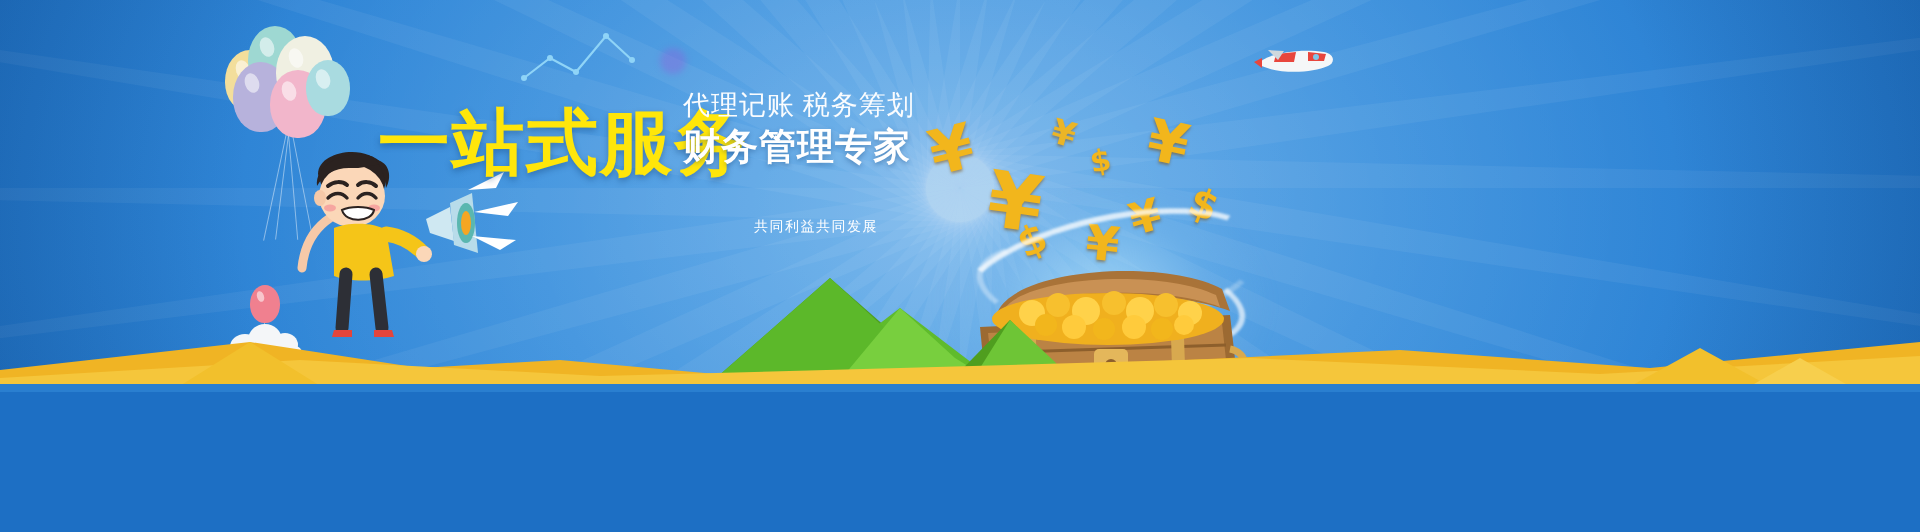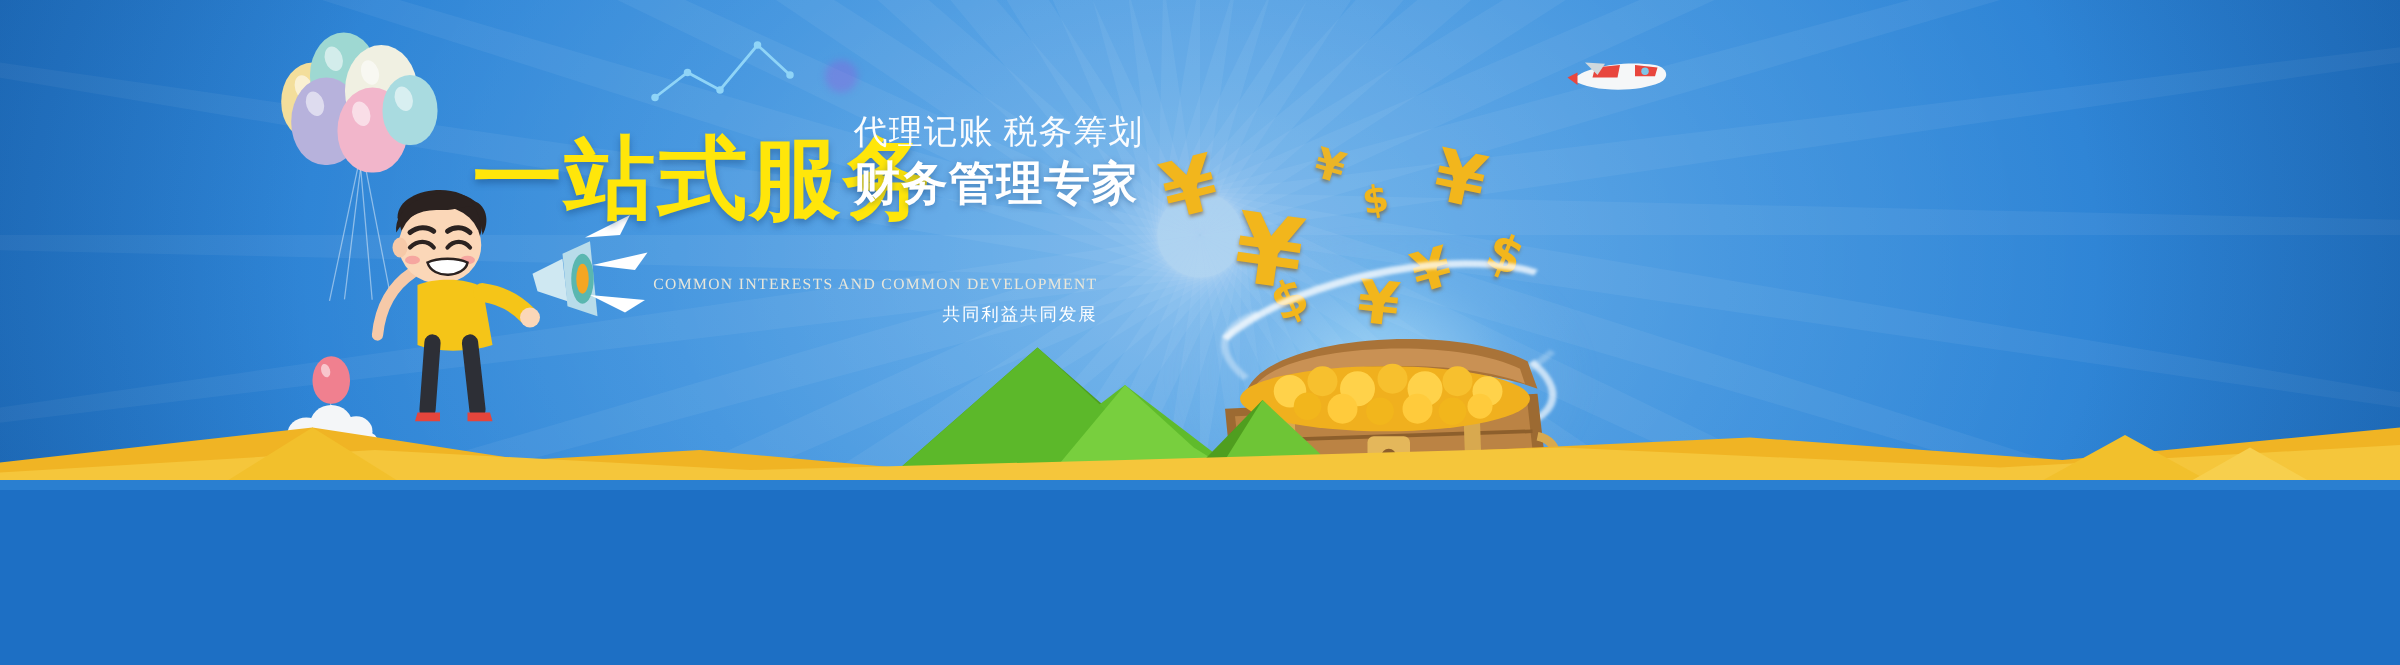--- a/index.html
+++ b/index.html
@@ -221,21 +221,20 @@
 
   <div class="textblock">
     <div class="maintitle">一站式服务</div>
     <div class="rightcol">
       <div class="sub1">代理记账 税务筹划</div>
       <div class="sub2">财务管理专家</div>
     </div>
   </div>
 
   <div class="engwrap">
-    <div class="eng2">COMMON INTERESTS AND COMMON DEVELOPMENT</div>
     <div class="cn3">共同利益共同发展</div>
   </div>
 
   <svg class="plane" viewBox="0 0 90 46">
     <path d="M8,26 C16,16 48,10 74,14 C84,16 86,24 78,28 C60,36 24,36 8,26 Z" fill="#f5f7f8"></path>
     <path d="M26,16 L46,14 L44,24 L24,24 Z" fill="#e8463d"></path>
     <path d="M58,14 L76,16 L74,23 L58,23 Z" fill="#e8463d"></path>
     <path d="M18,12 L34,13 L28,22 Z" fill="#cfd8dd"></path>
     <circle cx="66" cy="19" r="3" fill="#7fc6e8"></circle>
     <path d="M4,24 L12,20 L12,30 Z" fill="#e8463d"></path>

